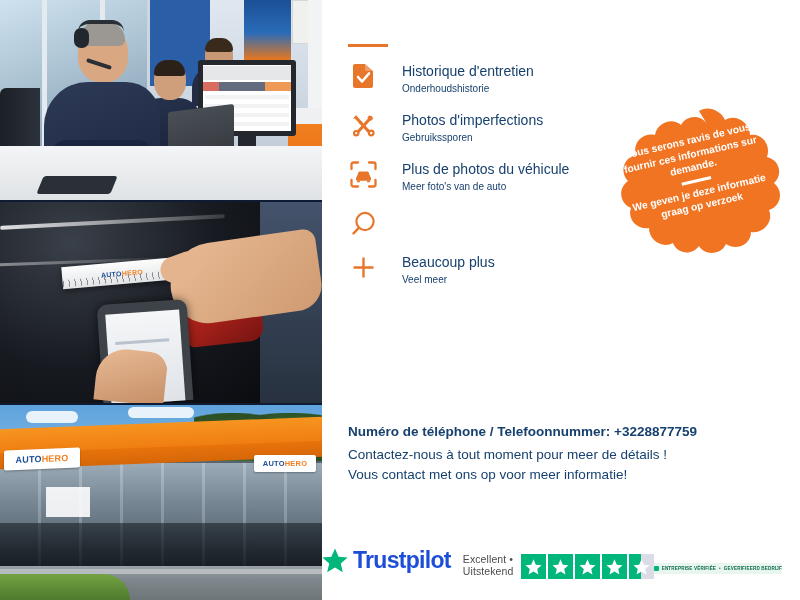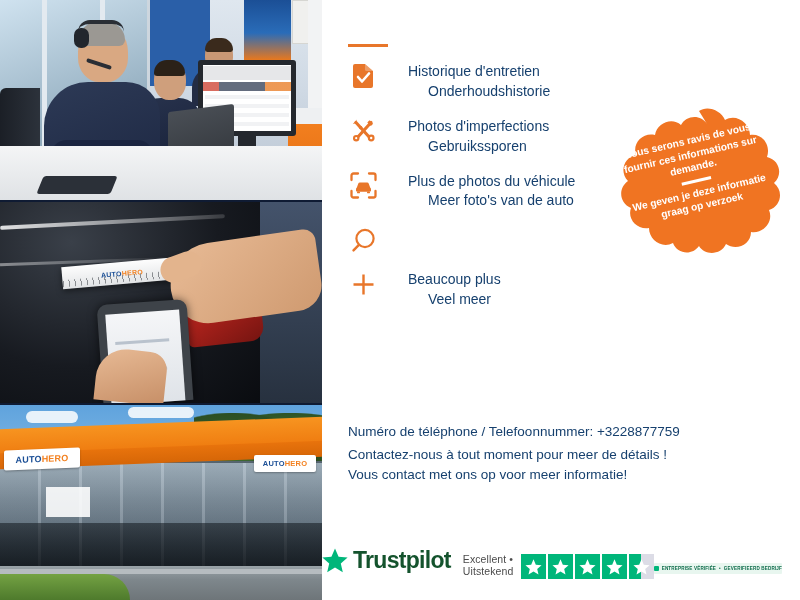--- a/index.html
+++ b/index.html
@@ -165,49 +165,49 @@
   .divider-v { position:absolute; left:322px; top:0; width:3px; height:600px; background:#2b3a55; }
 
   
   .content { position:relative; width:478px; height:600px; padding:28px 22px 0 26px; background:#fff; }
 
   .headline { color:#16406e; font-size:19.5px; font-weight:bold; line-height:1.42;
     letter-spacing:-.1px; }
   .rule { width:40px; height:3px; background:#e8762a; margin:16px 0 14px 0; }
 
   .feature-list { list-style:none; margin-top:2px; }
-  .feature { display:flex; align-items:flex-start; gap:30px; margin-bottom:14px; }
+  .feature { display:flex; align-items:flex-start; gap:24px; margin-bottom:14px; }
   .feature-icon { width:30px; min-width:30px; height:30px; display:flex;
     align-items:center; justify-content:center; }
   .feature-text { padding-top:1px; }
   .feature-text .l1 { color:#16406e; font-size:14px; line-height:1.42; }
-  .feature-text .l2 { color:#16406e; font-size:14px; line-height:1.42;margin-left:20px; }
+  .feature-text .l2 { color:#16406e; font-size:10px; line-height:1.42; }
 
   
   .badge { position:absolute; right:12px; top:108px; width:178px; height:168px; }
   .badge svg { position:absolute; inset:0; }
   .badge-inner { position:absolute; inset:0; display:flex; flex-direction:column;
     align-items:center; justify-content:flex-start; padding-top:22px;
     transform:rotate(-13deg); }
   .badge-headset { margin-bottom:3px; }
   .badge-t1 { color:#fff; font-size:10.2px; font-weight:bold; line-height:1.34;
     text-align:center; width:140px; }
   .badge-sep { width:30px; height:2.5px; background:#fff; margin:5px 0 4px 0; }
   .badge-t2 { color:#fff; font-size:10.2px; font-weight:bold; line-height:1.34;
     text-align:center; width:140px; }
 
   
   .phone-block { position:absolute; left:26px; top:424px; width:440px; }
-  .phone-title { color:#16406e; font-size:13.5px; font-weight:normal; margin-bottom:6px; }
+  .phone-title { color:#16406e; font-size:13.5px; font-weight:bold; margin-bottom:6px; }
   .phone-line { color:#16406e; font-size:13.5px; line-height:1.5; }
 
   
   .tp { position:absolute; right:18px; bottom:20px; display:flex; align-items:flex-end; gap:12px; }
   .tp-brand { display:flex; align-items:center; gap:5px; padding-bottom:6px; }
-  .tp-word { color:#14532d; font-size:23px; font-weight:bold; letter-spacing:-.7px; }
+  .tp-word { color:#1d4ed8; font-size:23px; font-weight:bold; letter-spacing:-.7px; }
   .tp-right { display:flex; flex-direction:row; align-items:center; }
   .tp-excellent { color:#4b4b4b; font-size:10.5px; margin-bottom:3px; letter-spacing:.1px; }
   .tp-stars { display:flex; gap:2px; }
   .tp-star { width:25px; height:25px; background:#00b67a; display:flex; align-items:center; justify-content:center; }
   .tp-star.half { background:linear-gradient(90deg,#00b67a 0 50%,#dcdce6 50% 100%); }
   .tp-verified { margin-top:4px; width:134px; height:11px; background:#e8f6ef;
     display:flex; align-items:center; justify-content:center; gap:3px; border-radius:1px; }
   .tp-vtext { color:#0d6b4a; font-size:4.6px; font-weight:bold; letter-spacing:.15px; white-space:nowrap; }
   .tp-vcheck { width:5px; height:5px; background:#00b67a; border-radius:1px; }
 </style>

